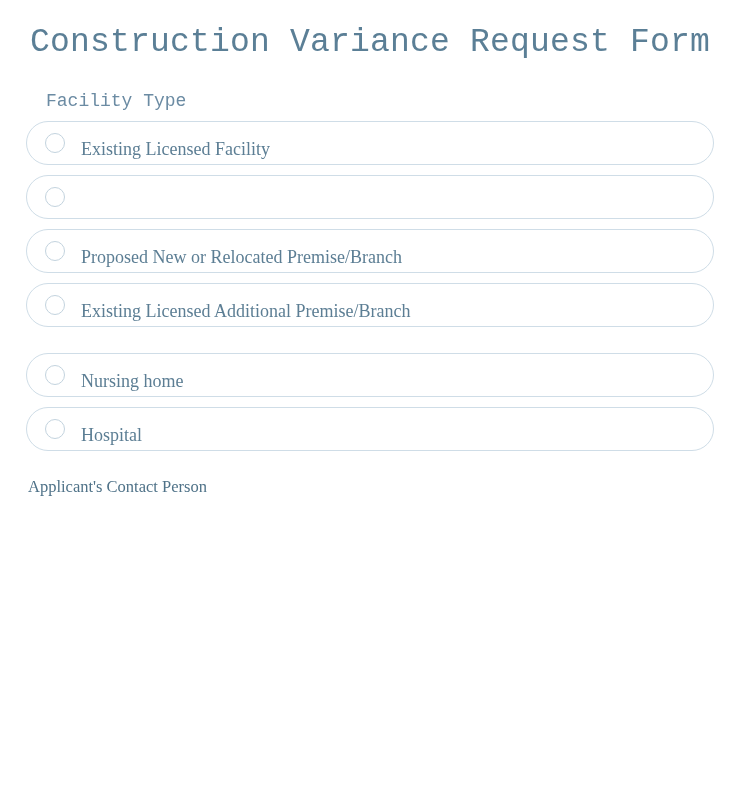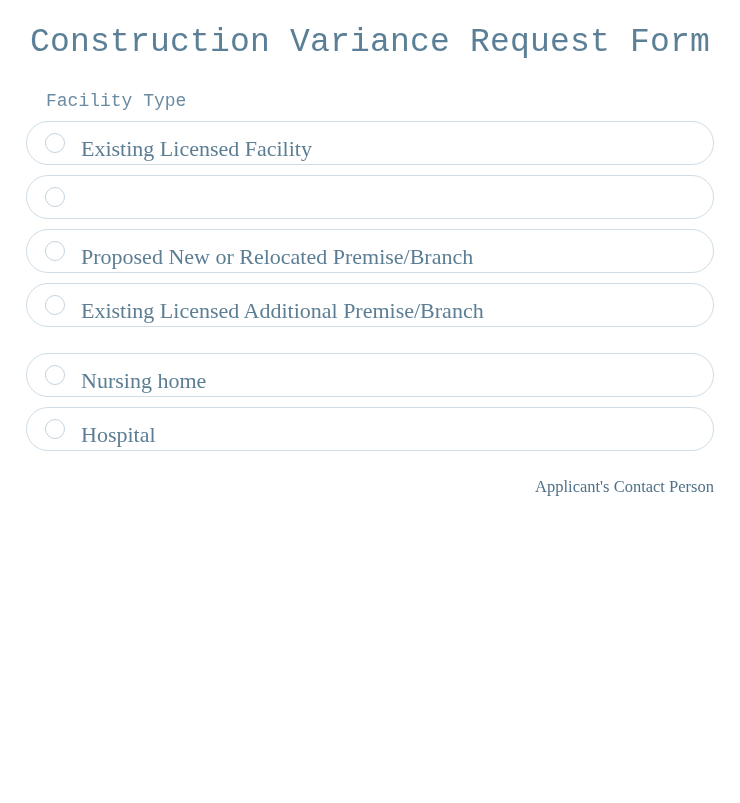--- a/index.html
+++ b/index.html
@@ -55,21 +55,21 @@
     width: 18px;
     height: 18px;
     min-width: 18px;
     border: 1.6px solid #c3d3de;
     border-radius: 50%;
     background: #fff;
     margin-right: 16px;
   }
   .option-label {
     font-family: "Liberation Serif", serif;
-    font-size: 22px;
+    font-size: 18px;
     color: #5c7e94;
     line-height: 1;
     margin-top: 11px;
   }
   .input-field {
     box-sizing: border-box;
     height: 44px;
     border: 1px solid #cfdde7;
     border-radius: 22px;
     background: #ffffff;
@@ -88,21 +88,20 @@
     margin-top: 10px;
   }
   .address-row .input-field {
     flex: 1;
   }
   .bottom-label {
     font-family: "Liberation Serif", serif;
     font-size: 16.5px;
     color: #4f7288;
     margin: 18px 0 0 2px;
-    text-align: right;
   }
 </style>
 </head>
 <body>
 
 <div class="page">
 
   <h1 class="form-title">Construction Variance Request Form</h1>
 
   <div class="section">

